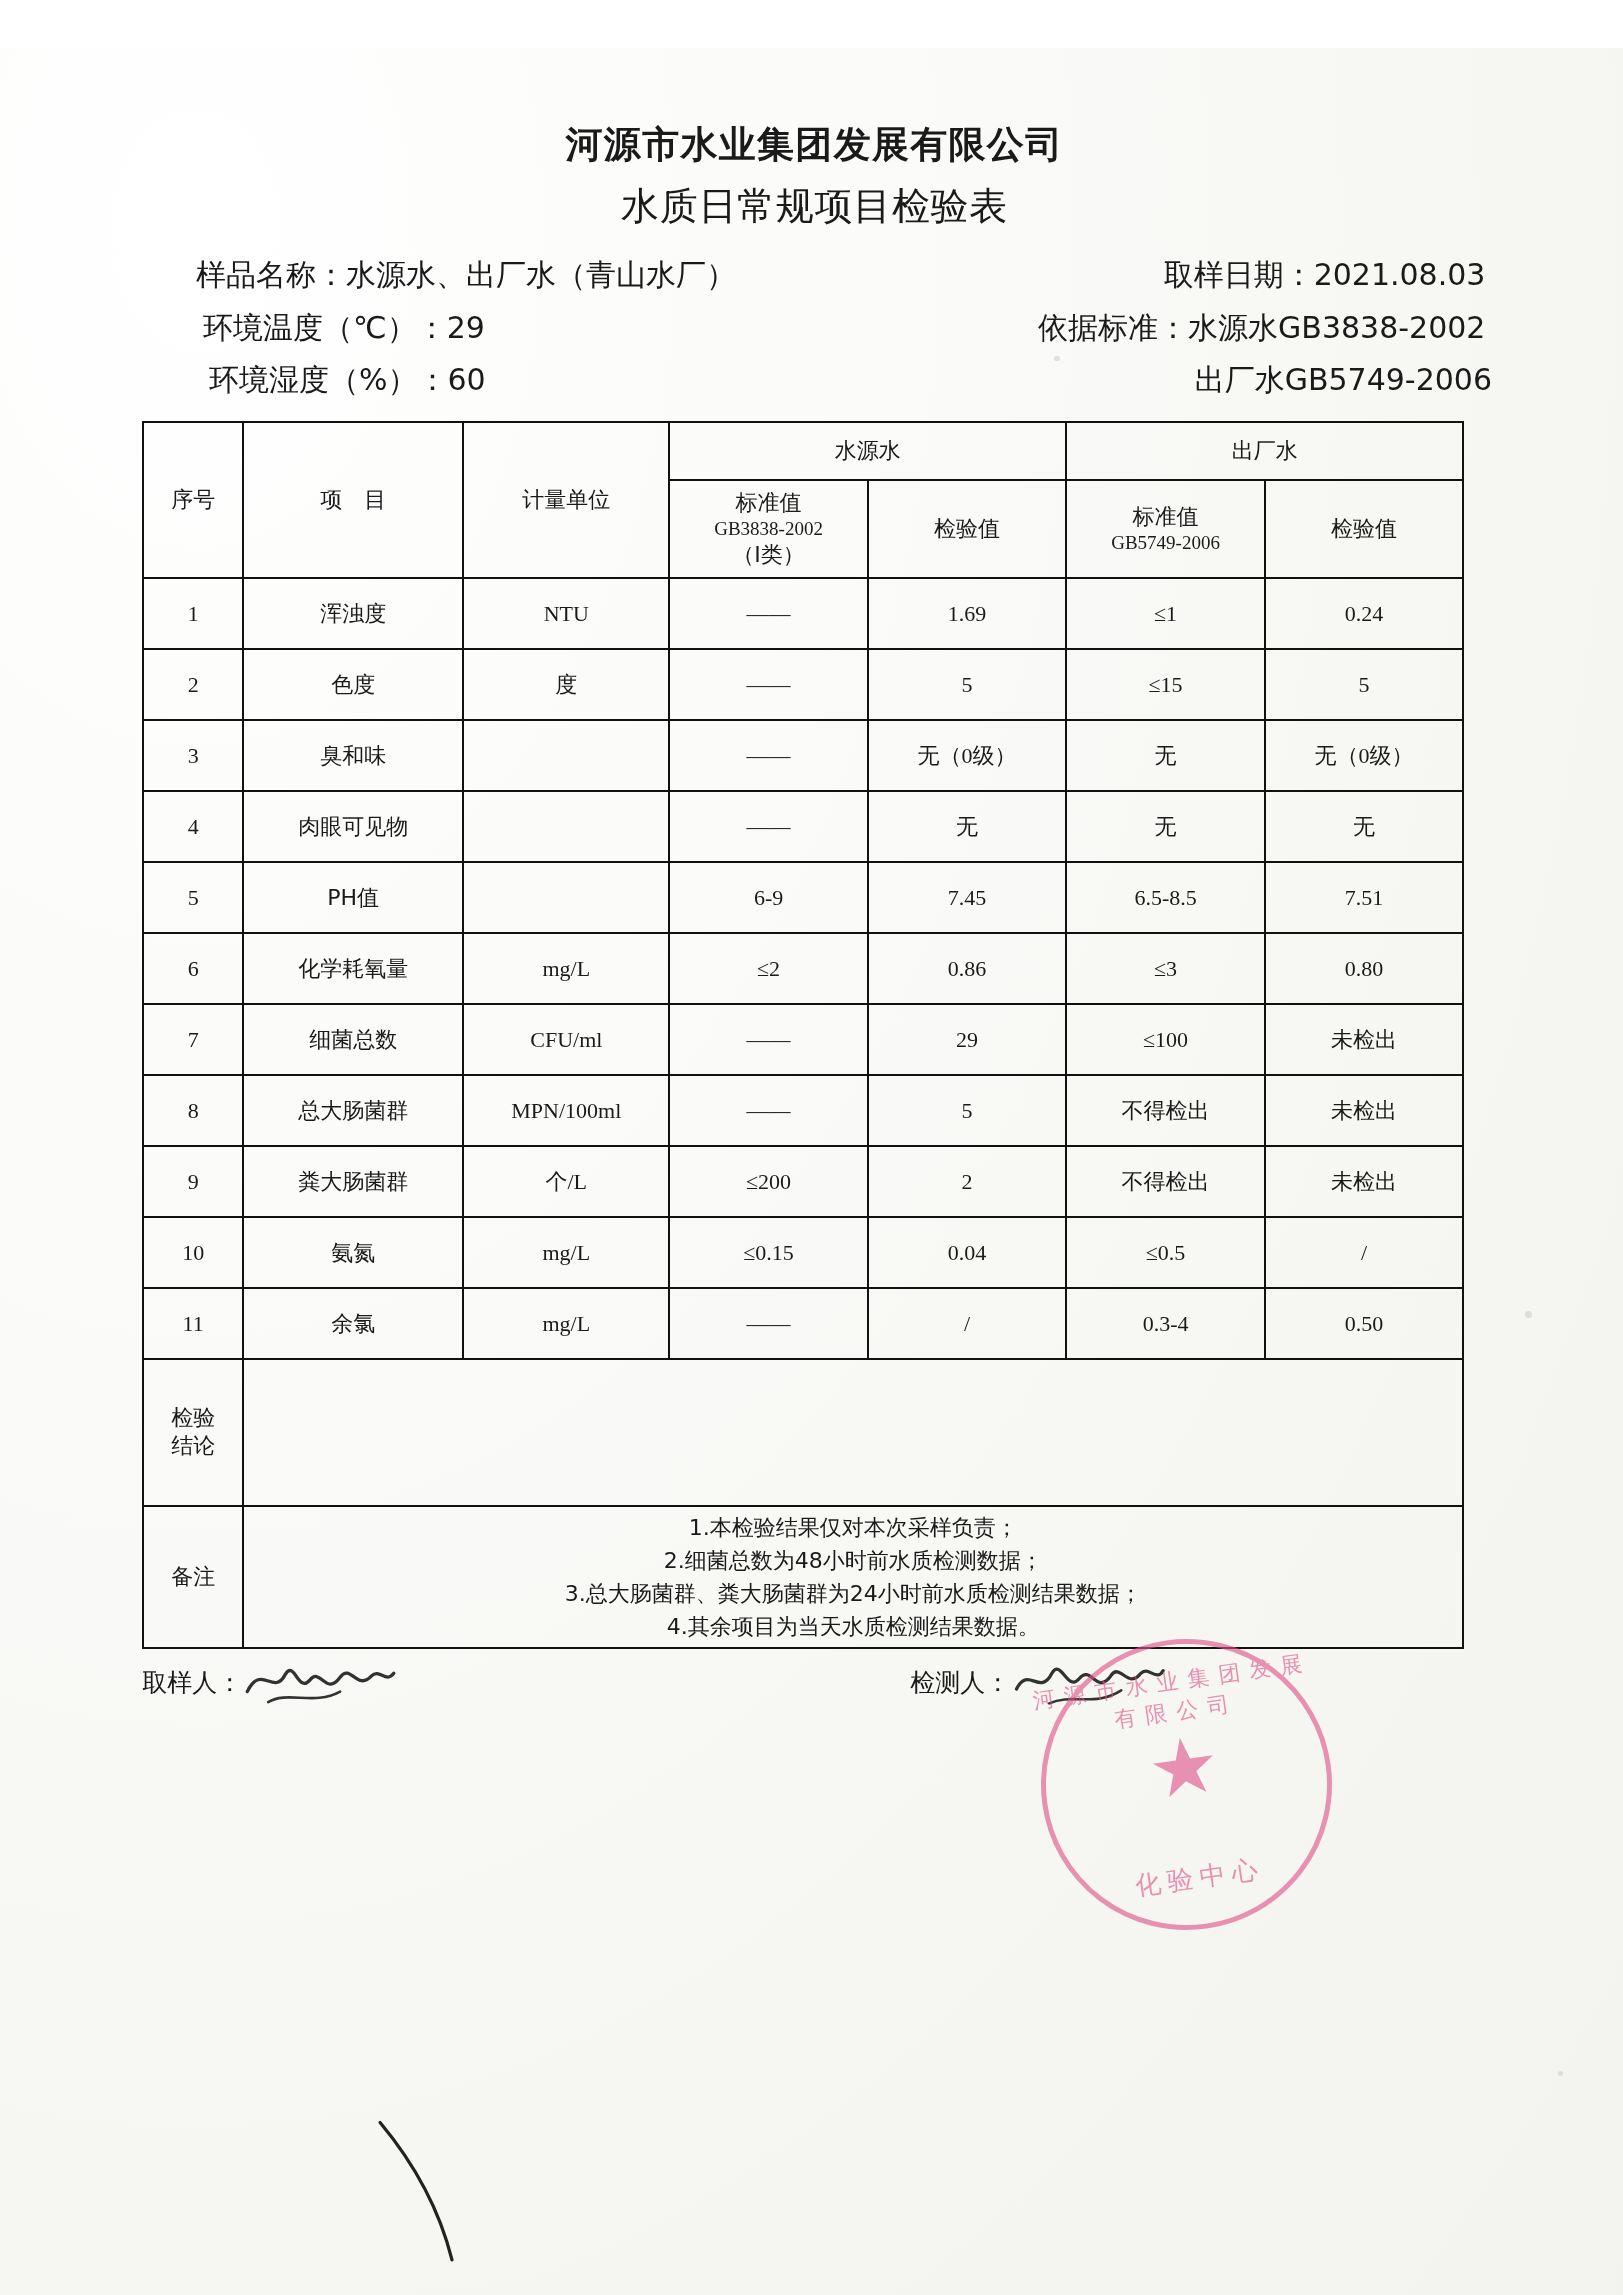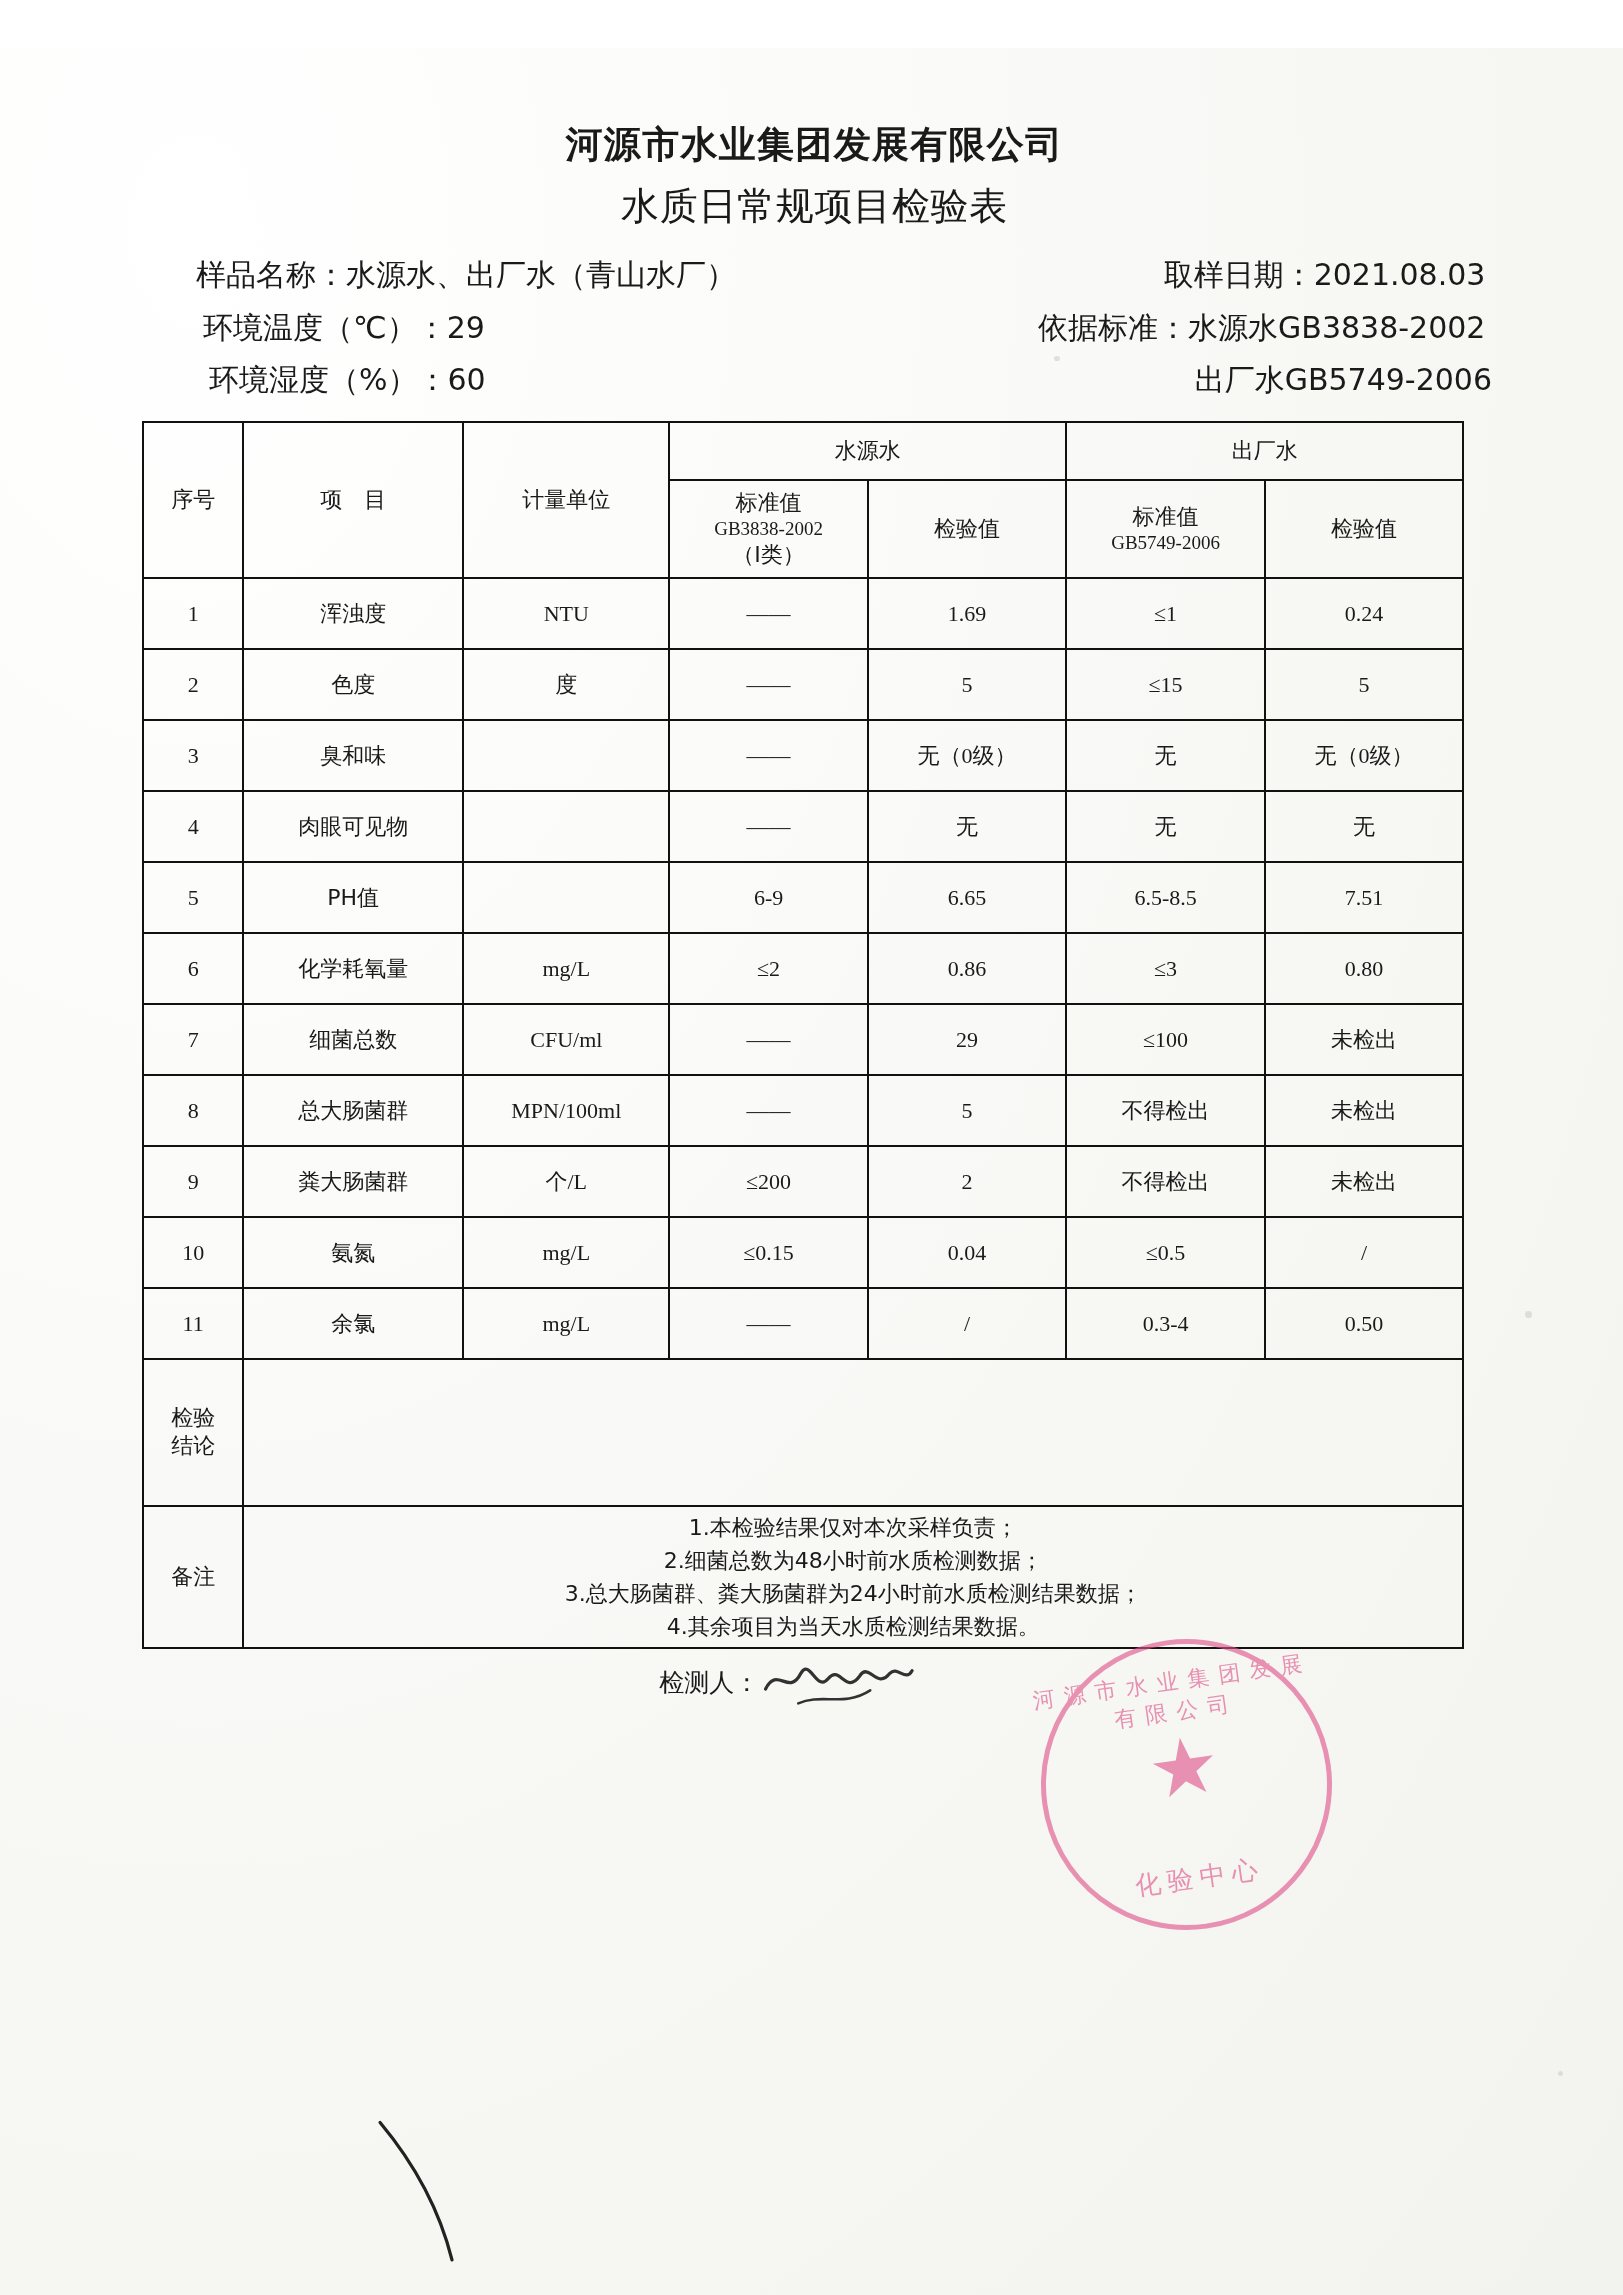--- a/index.html
+++ b/index.html
@@ -266,21 +266,21 @@
           <td class="num">——</td>
           <td class="num">无</td>
           <td class="num">无</td>
           <td class="num">无</td>
         </tr>
         <tr class="row-cell">
           <td class="num">5</td>
           <td class="item-name">PH值</td>
           <td class="unit-cell"></td>
           <td class="num">6-9</td>
-          <td class="num">6.65</td>
+          <td class="num">7.45</td>
           <td class="num">6.5-8.5</td>
           <td class="num">7.51</td>
         </tr>
         <tr class="row-cell">
           <td class="num">6</td>
           <td class="item-name">化学耗氧量</td>
           <td class="unit-cell">mg/L</td>
           <td class="num">≤2</td>
           <td class="num">0.86</td>
           <td class="num">≤3</td>
@@ -346,20 +346,29 @@
             <div>1.本检验结果仅对本次采样负责；</div>
             <div>2.细菌总数为48小时前水质检测数据；</div>
             <div>3.总大肠菌群、粪大肠菌群为24小时前水质检测结果数据；</div>
             <div>4.其余项目为当天水质检测结果数据。</div>
           </td>
         </tr>
       </tbody>
     </table>
 
     <div class="signatures">
+      <div class="sig-block">
+        <span>取样人：</span>
+        <span class="sig-line">
+          <svg class="scribble" viewBox="0 0 240 90">
+            <path d="M8 62 C30 18, 48 70, 66 36 C80 12, 86 66, 104 44 C120 24, 128 70, 150 40 C166 18, 176 62, 198 38 C210 26, 220 50, 232 34" fill="none" stroke="#222" stroke-width="5" stroke-linecap="round"></path>
+            <path d="M40 78 C70 60, 110 84, 150 62" fill="none" stroke="#222" stroke-width="4" stroke-linecap="round"></path>
+          </svg>
+        </span>
+      </div>
       <div class="sig-block second">
         <span>检测人：</span>
         <span class="sig-line">
           <svg class="scribble" viewBox="0 0 240 90">
             <path d="M10 58 C28 22, 46 70, 64 34 C78 10, 88 64, 106 42 C124 20, 132 68, 154 38 C168 16, 180 60, 200 34 C212 22, 224 48, 234 30" fill="none" stroke="#222" stroke-width="5" stroke-linecap="round"></path>
             <path d="M60 80 C96 64, 130 86, 170 60" fill="none" stroke="#222" stroke-width="4" stroke-linecap="round"></path>
           </svg>
         </span>
       </div>
     </div>

